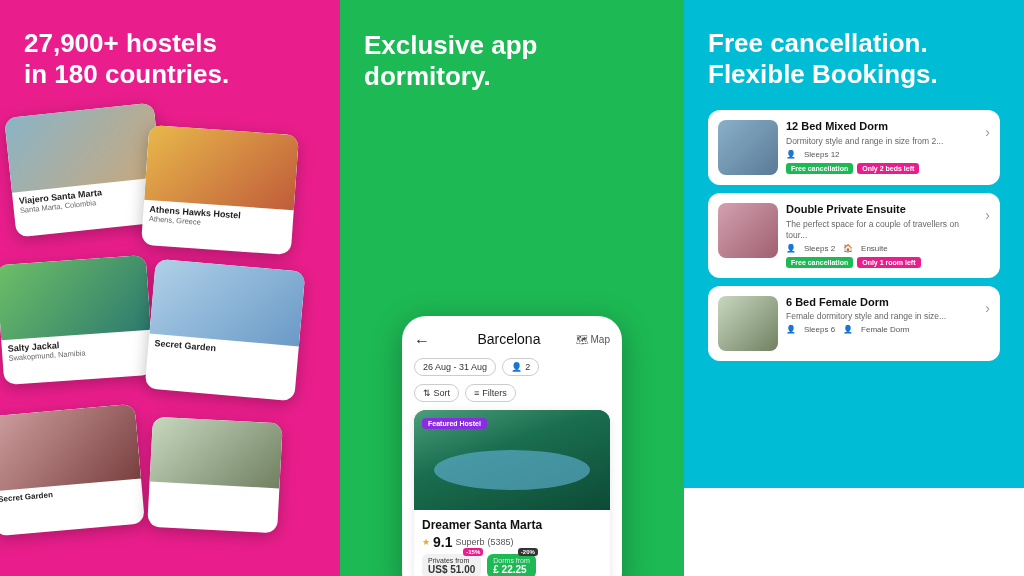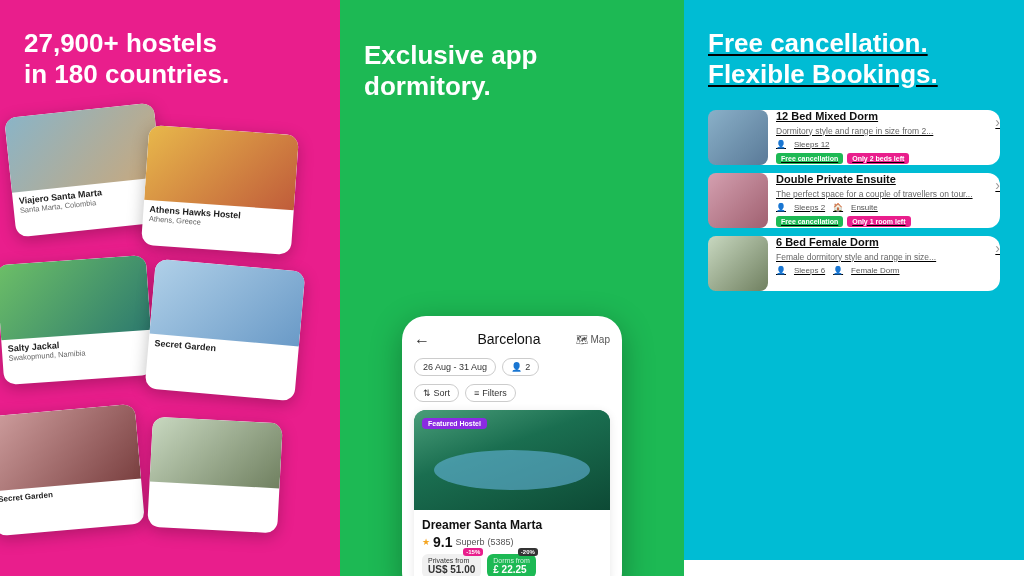--- a/index.html
+++ b/index.html
@@ -136,21 +136,21 @@
     }
 
     
     .panel-2 {
       width: 344px;
       height: 576px;
       background-color: #1DB954;
       position: relative;
       overflow: hidden;
       flex-shrink: 0;
-      padding: 40px 24px;
+      padding: 30px 24px;
     }
     .panel-2 h1 {
       color: white;
       font-size: 26px;
       font-weight: 800;
       line-height: 1.2;
       margin-bottom: 20px;
     }
 
     
@@ -307,45 +307,45 @@
       border-radius: 3px;
     }
     .price-main {
       font-weight: 800;
       font-size: 10px;
     }
 
     
     .panel-3 {
       width: 340px;
-      height: 560px;
+      height: 488px;
       background-color: #00BCD4;
       position: relative;
       overflow: hidden;
       flex-shrink: 0;
       padding: 28px 24px;
-      text-decoration: underline;
     }
     .panel-3 h1 {
       color: white;
       font-size: 26px;
       font-weight: 800;
       line-height: 1.2;
       margin-bottom: 20px;
     }
 
     .room-cards {
       display: flex;
       flex-direction: column;
       gap: 8px;
     }
 
     .room-card {
       background: white;
       border-radius: 12px;
+      padding: 10px;
       display: flex;
       gap: 8px;
       align-items: flex-start;
     }
 
     .room-thumb {
       width: 60px;
       height: 55px;
       border-radius: 8px;
       flex-shrink: 0;

